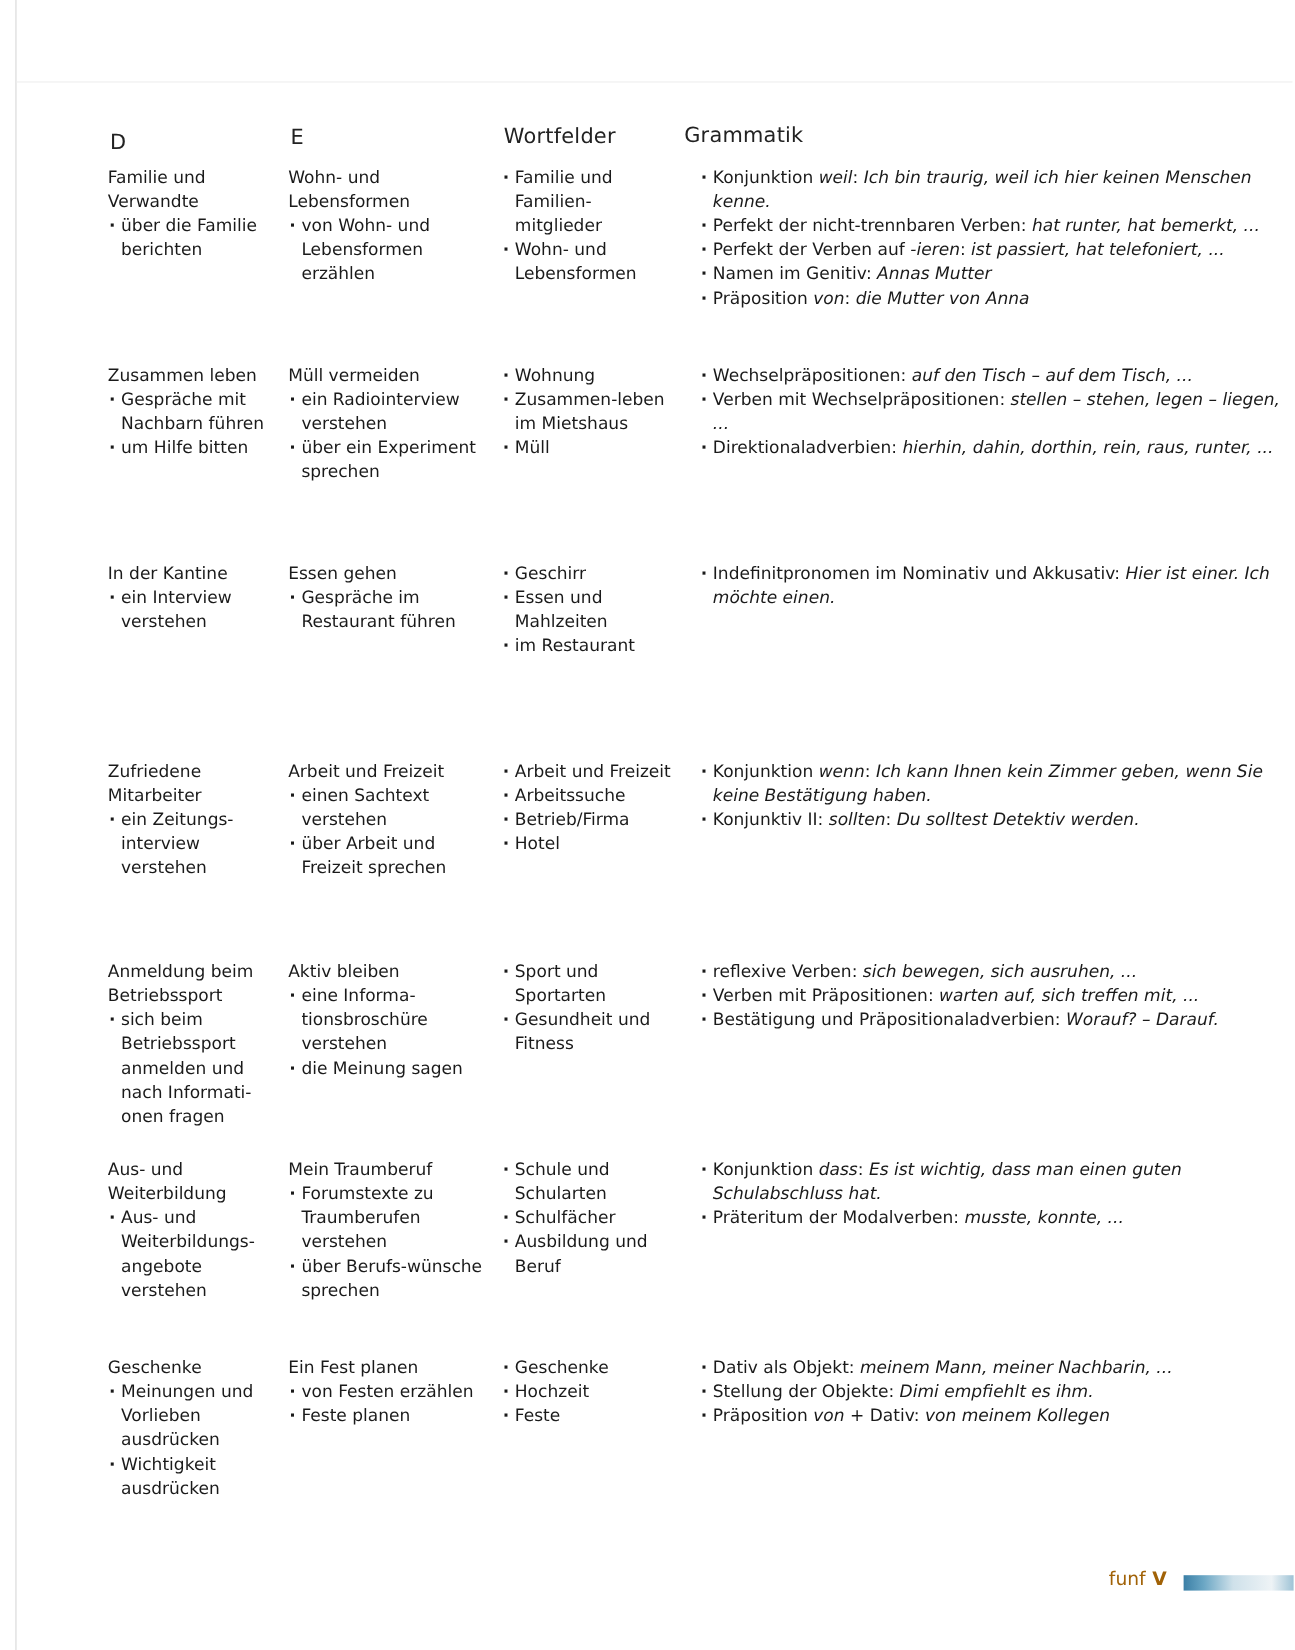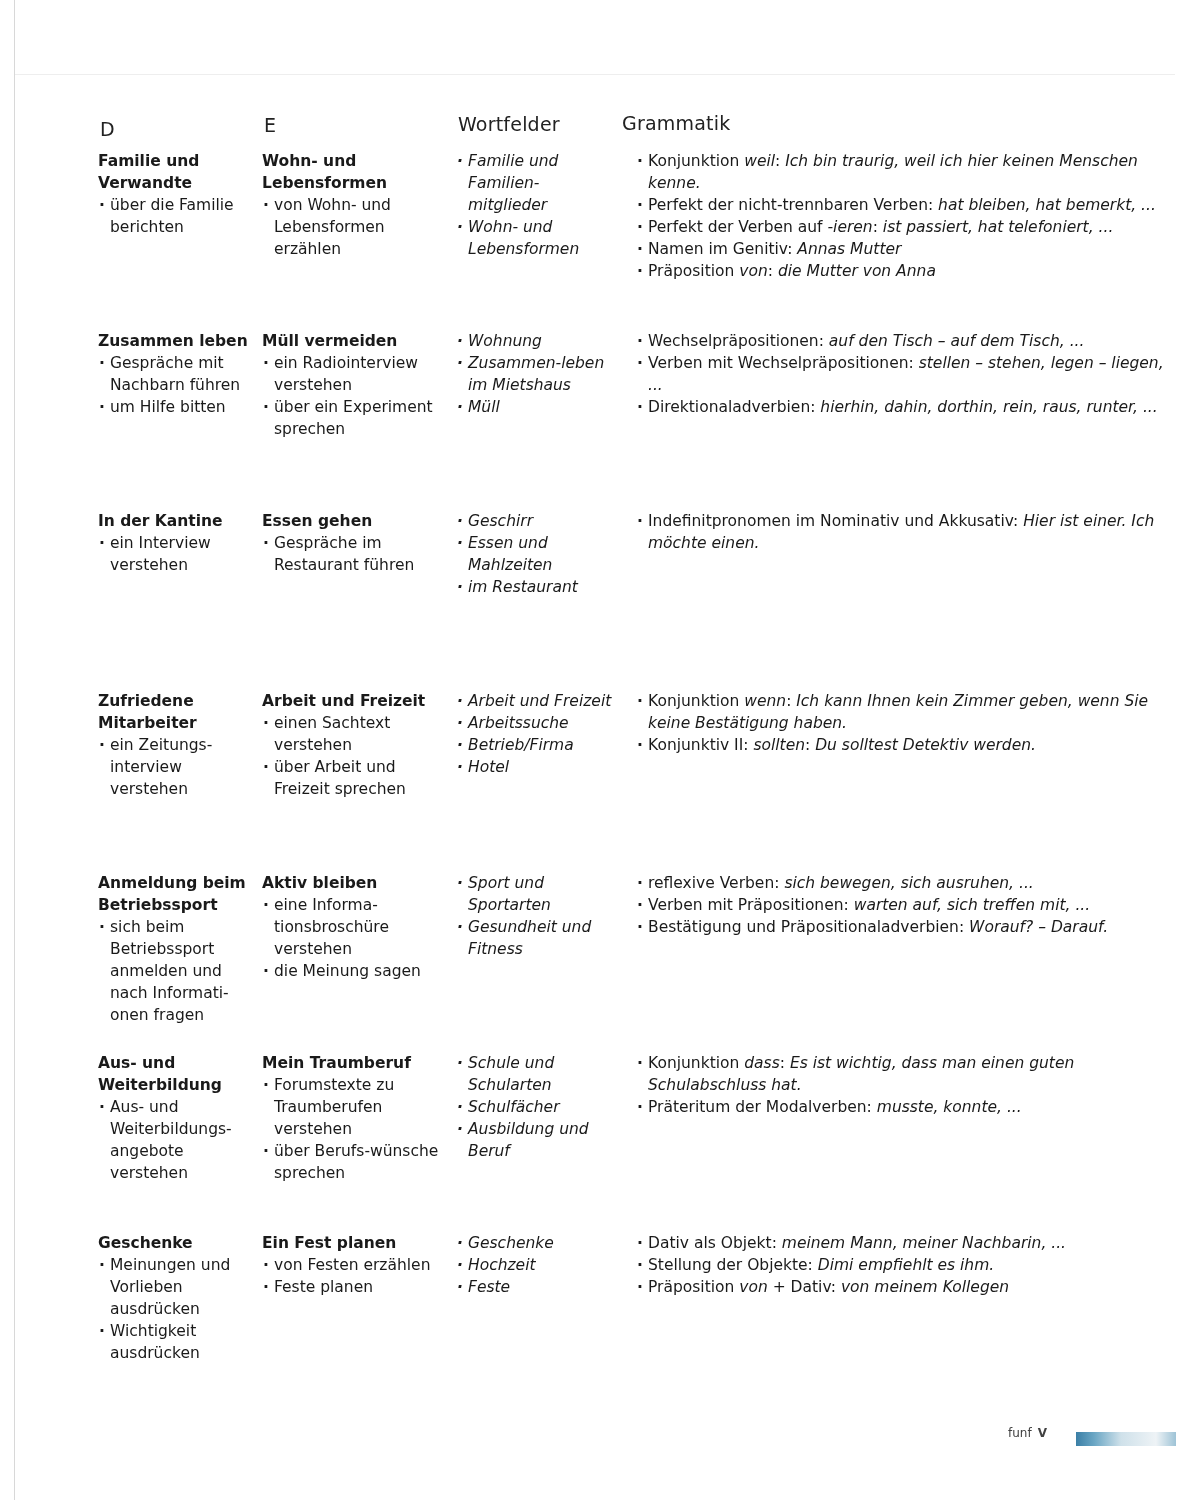--- a/index.html
+++ b/index.html
@@ -50,24 +50,24 @@
       width: 1177px;
     }
     .cell {
       position: absolute;
       top: 0;
       font-size: 15.5px;
       line-height: 22px;
     }
     .col-d { left: 98px; width: 160px; }
     .col-e { left: 262px; width: 190px; }
-    .col-w { left: 456px; width: 160px; font-style: italic; }
+    .col-w { left: 456px; width: 160px; }
     .col-g { left: 636px; width: 545px; }
     .title {
-      font-weight: bold;
+      font-weight: normal;
       display: block;
     }
     ul.blist {
       list-style: none;
       margin: 0;
       padding: 0;
     }
     ul.blist li {
       position: relative;
       padding-left: 12px;
@@ -82,22 +82,22 @@
     .gram li {
       font-size: 15.5px;
     }
     .ex {
       font-style: italic;
     }
     .footer {
       position: absolute;
       top: 1426px;
       left: 1008px;
-      font-size: 12px;
-      color: #404040;
+      font-size: 17px;
+      color: #a16207;
     }
     .footer .roman {
       font-weight: bold;
       margin-left: 6px;
     }
     .footer-bar {
       position: absolute;
       top: 1432px;
       left: 1076px;
       width: 100px;
@@ -134,21 +134,21 @@
       </div>
       <div class="cell col-w">
         <ul class="blist">
           <li>Familie und Familien-mitglieder</li>
           <li>Wohn- und Lebensformen</li>
         </ul>
       </div>
       <div class="cell col-g gram">
         <ul class="blist">
           <li><span>Konjunktion </span><span class="ex">weil</span><span>: </span><span class="ex">Ich bin traurig, weil ich hier keinen Menschen kenne.</span></li>
-          <li><span>Perfekt der nicht-trennbaren Verben: </span><span class="ex"></span><span></span><span class="ex">hat bleiben, hat bemerkt, ...</span></li>
+          <li><span>Perfekt der nicht-trennbaren Verben: </span><span class="ex"></span><span></span><span class="ex">hat runter, hat bemerkt, ...</span></li>
           <li><span>Perfekt der Verben auf </span><span class="ex">-ieren</span><span>: </span><span class="ex">ist passiert, hat telefoniert, ...</span></li>
           <li><span>Namen im Genitiv: </span><span class="ex"></span><span></span><span class="ex">Annas Mutter</span></li>
           <li><span>Präposition </span><span class="ex">von</span><span>: </span><span class="ex">die Mutter von Anna</span></li>
         </ul>
       </div>
     </div>
     <div class="row" style="top: 330px;">
       <div class="cell col-d">
         <span class="title">Zusammen leben</span>
         <ul class="blist">

